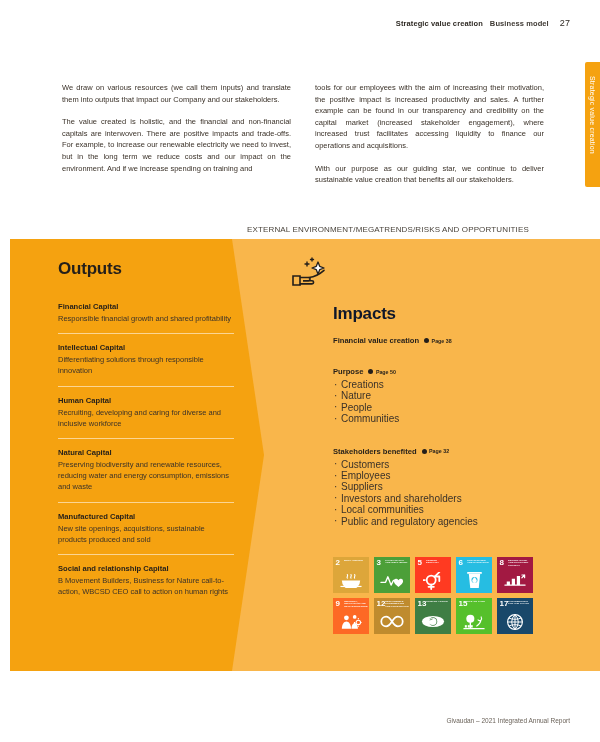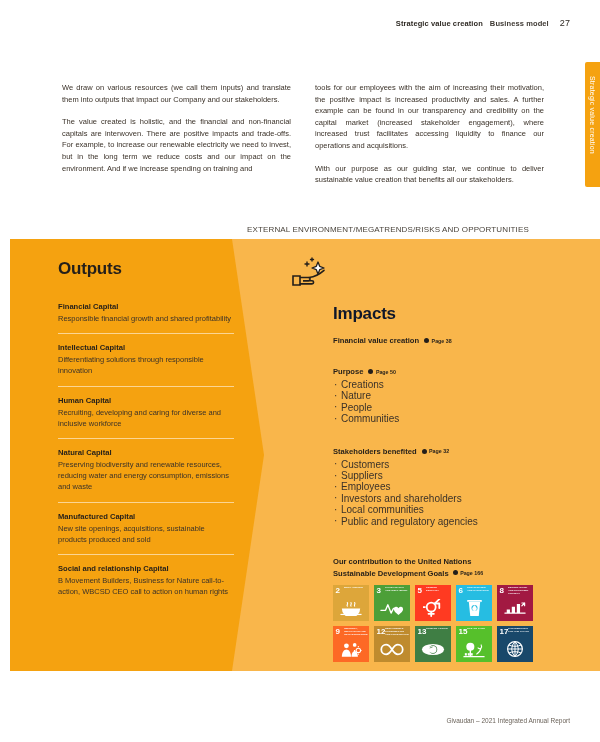--- a/index.html
+++ b/index.html
@@ -399,36 +399,29 @@
     <div class="block">
       <div class="block-head">
         <span class="bh-label">Stakeholders benefited</span>
         <span class="pageref">
           <span class="dot"></span>
           <span>Page 32</span>
         </span>
       </div>
       <ul id="stakeholders-list">
           <li>Customers</li>
+          <li>Employees</li>
           <li>Suppliers</li>
-          <li>Employees</li>
           <li>Investors and shareholders</li>
           <li>Local communities</li>
           <li>Public and regulatory agencies</li>
         </ul>
     </div>
 
     <div class="sdg-block">
-      <div class="sdg-heading">
-        <span>Our contribution to the United Nations</span><br>
-        <span>Sustainable Development Goals</span><span class="pageref">
-            <span class="dot"></span>
-            <span>Page 166</span>
-          </span>
-      </div>
       <div class="sdg-grid" id="sdg-grid">
           <div class="sdg-tile" style="background: rgb(221, 166, 58);">
             <span class="sdg-num">2</span>
             <span class="sdg-label">ZERO HUNGER</span>
             <span class="sdg-glyph">
               <svg viewBox="0 0 24 16" width="22" height="15">
                 <path d="M2 8 h20 a10 10 0 0 1 -20 0 z" fill="#fff"></path>
                 <path d="M0.5 14.5 h23" stroke="#fff" stroke-width="1.3" fill="none"></path>
                 <g stroke="#fff" stroke-width="1.2" fill="none" stroke-linecap="round">
                   <path d="M8 5.5 c-1.2 -1.3 1.2 -2.6 0 -4"></path>

